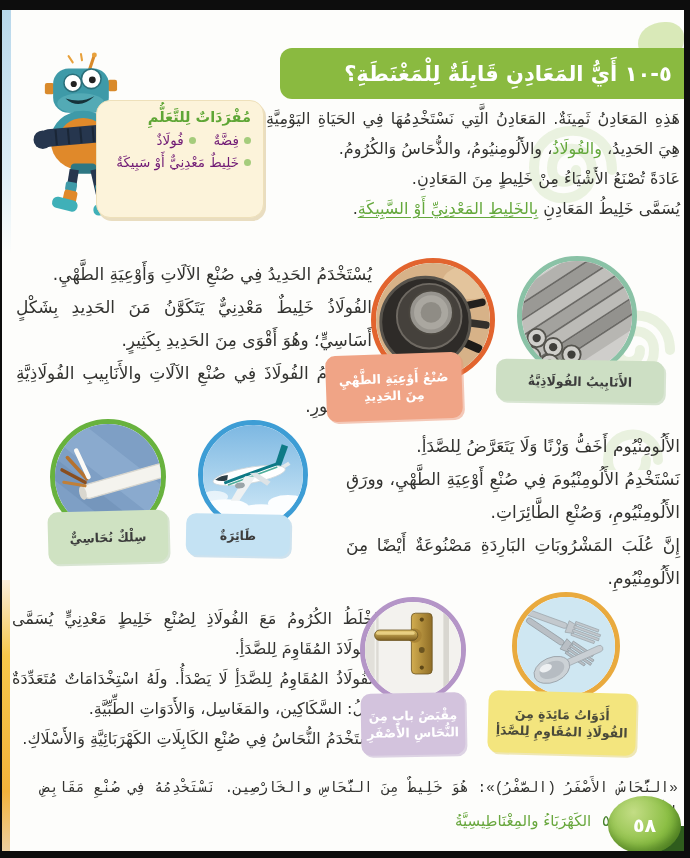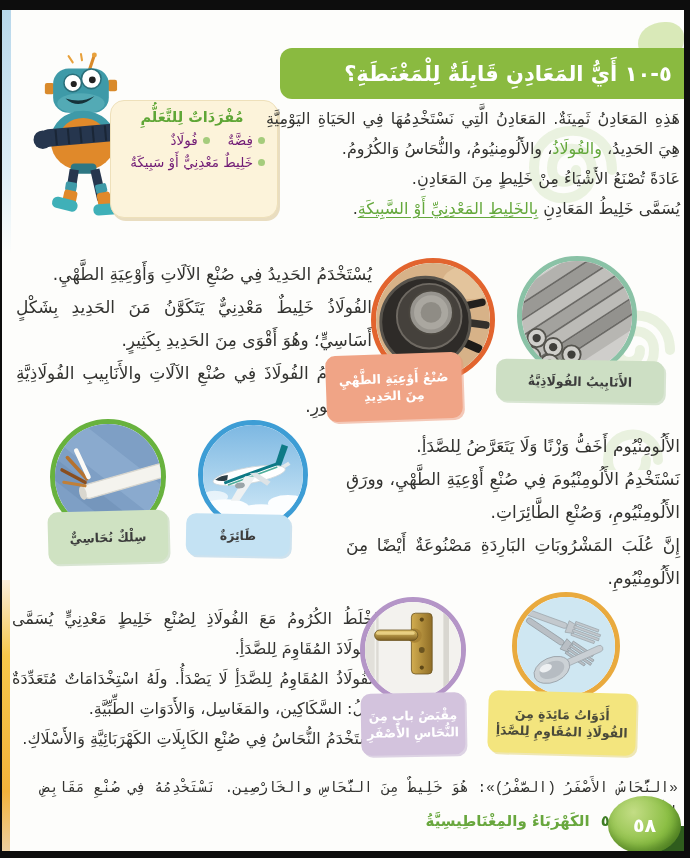--- a/index.html
+++ b/index.html
@@ -22,23 +22,23 @@
   .leaf{position:absolute;left:636px;top:12px;width:46px;height:38px;background:#cfe3a8;
     border-radius:60% 40% 55% 45%;opacity:.8;}
   
   .banner{
     position:absolute;left:278px;top:38px;width:404px;height:51px;background:#8aba40;
     border-radius:12px;display:flex;align-items:center;justify-content:center;padding-left:26px;
   }
   .banner span{color:#ffffff;font-size:21px;font-weight:bold;letter-spacing:.5px;}
   
   .vocab{
-    position:absolute;left:108px;top:90px;width:168px;height:118px;background:#fcf3da;
+    position:absolute;left:94px;top:90px;width:168px;height:118px;background:#fcf3da;
     border:1px solid #eee0ba;border-radius:14px;box-shadow:2px 3px 0 #e9ddc0;
-    padding:8px 12px 6px 8px;box-sizing:border-box;text-align:center;
+    padding:8px 12px 6px 8px;box-sizing:border-box;
   }
   .vocab-title{color:#5fa636;font-weight:bold;font-size:14.5px;margin-bottom:7px;}
   .vocab-row{display:flex;gap:18px;}
   .vocab-item{display:flex;align-items:baseline;gap:5px;font-size:13.5px;color:#701a75;margin-bottom:6px;}
   .dot{width:7px;height:7px;border-radius:50%;background:#a5cc7c;flex:0 0 auto;align-self:center;}
   
   .txt{position:absolute;color:#333330;text-align:justify;text-align-last:right;}
   .txt p{margin:0;}
   .intro{left:264px;top:94px;width:414px;font-size:16px;line-height:30px;}
   .sec-iron{left:14px;top:248px;width:356px;font-size:17px;line-height:33px;}
@@ -55,21 +55,21 @@
     position:absolute;border-radius:10px;display:flex;align-items:center;justify-content:center;
     text-align:center;padding:5px 6px;box-sizing:border-box;font-size:12.5px;line-height:17px;font-weight:bold;
   }
   .plate-salmon{background:#f0a486;color:#ffffff;transform:rotate(-2deg);box-shadow:2px 2px 0 rgba(235,148,115,.5);}
   .plate-green{background:#cddfc4;color:#3c3c3c;transform:rotate(1deg);box-shadow:2px 2px 0 rgba(180,205,170,.5);}
   .plate-green2{background:#cfe2c2;color:#3c3c3c;transform:rotate(-1.5deg);box-shadow:2px 2px 0 rgba(180,205,170,.5);}
   .plate-blue{background:#c4e2f3;color:#3c3c3c;transform:rotate(1deg);box-shadow:2px 2px 0 rgba(160,200,225,.5);}
   .plate-purple{background:#d3c3dd;color:#ffffff;transform:rotate(-1deg);box-shadow:2px 2px 0 rgba(190,170,205,.5);}
   .plate-yellow{background:#f3e57e;color:#4a4a3a;transform:rotate(1.5deg);box-shadow:2px 2px 0 rgba(225,210,110,.5);}
   
-  .footer-label{position:absolute;top:802px;right:74px;white-space:nowrap;font-size:15px;font-weight:bold;}
+  .footer-label{position:absolute;top:802px;right:74px;white-space:nowrap;font-size:15px;font-weight:normal;}
   .footer-label .num{color:#3f7d24;margin-left:6px;}
   .footer-label .ttl{color:#68a73d;}
   .ball-shadow{position:absolute;left:646px;top:816px;width:36px;height:25px;background:#2f5c1d;border-radius:8px 0 0 8px;}
   .page-ball{
     position:absolute;left:606px;top:786px;width:73px;height:58px;border-radius:50%;
     background:radial-gradient(circle at 35% 28%,#c3dd85,#8cbf45 55%,#669d2c 85%,#55892２);
     background:radial-gradient(circle at 35% 28%,#c3dd85,#8cbf45 55%,#669d2c 88%);
     display:flex;align-items:center;justify-content:center;
     box-shadow:inset -3px -6px 10px rgba(40,80,15,.45);
   }
@@ -145,21 +145,21 @@
         <span>فُولَاذٌ</span>
       </div>
     </div>
     <div class="vocab-item">
       <span class="dot"></span>
       <span>خَلِيطٌ مَعْدِنِيٌّ أَوْ سَبِيكَةٌ</span>
     </div>
   </div>
 
   <div class="txt intro">
-    <p><span>هَذِهِ المَعَادِنُ ثَمِينَةٌ. المَعَادِنُ الَّتِي نَسْتَخْدِمُهَا فِي الحَيَاةِ اليَوْمِيَّةِ هِيَ الحَدِيدُ، </span><span class="grn">والفُولَاذُ</span><span>، والأَلُومِنيُومُ، والنُّحَاسُ وَالكُرُومُ.</span></p>
+    <p><span>هَذِهِ المَعَادِنُ ثَمِينَةٌ. المَعَادِنُ الَّتِي نَسْتَخْدِمُهَا فِي الحَيَاةِ اليَوْمِيَّةِ هِيَ الحَدِيدُ، </span><span class="grn">والفُولَاذُ</span><span>، والأَلُومِنيُومُ، والذُّحَاسُ وَالكُرُومُ.</span></p>
     <p><span>عَادَةً تُصْنَعُ الأَشْيَاءُ مِنْ خَلِيطٍ مِنَ المَعَادِنِ.</span></p>
     <p><span>يُسَمَّى خَلِيطُ المَعَادِنِ </span><span class="grn und">بِالخَلِيطِ المَعْدِنِيِّ أَوْ السَّبِيكَةِ</span><span>.</span></p>
   </div>
 
   <div class="txt sec-iron">
     <p>يُسْتَخْدَمُ الحَدِيدُ فِي صُنْعِ الآلَاتِ وَأَوْعِيَةِ الطَّهْيِ.</p>
     <p>الفُولَاذُ خَلِيطٌ مَعْدِنِيٌّ يَتَكَوَّنُ مَنَ الحَدِيدِ بِشَكْلٍ أَسَاسِيٍّ؛ وهُوَ أَقْوَى مِنَ الحَدِيدِ بِكَثِيرٍ.</p>
     <p>نَسْتَخْدِمُ الفُولَاذَ فِي صُنْعِ الآلَاتِ والأَنَابِيبِ الفُولَاذِيَّةِ والجُسُورِ.</p>
   </div>
 

